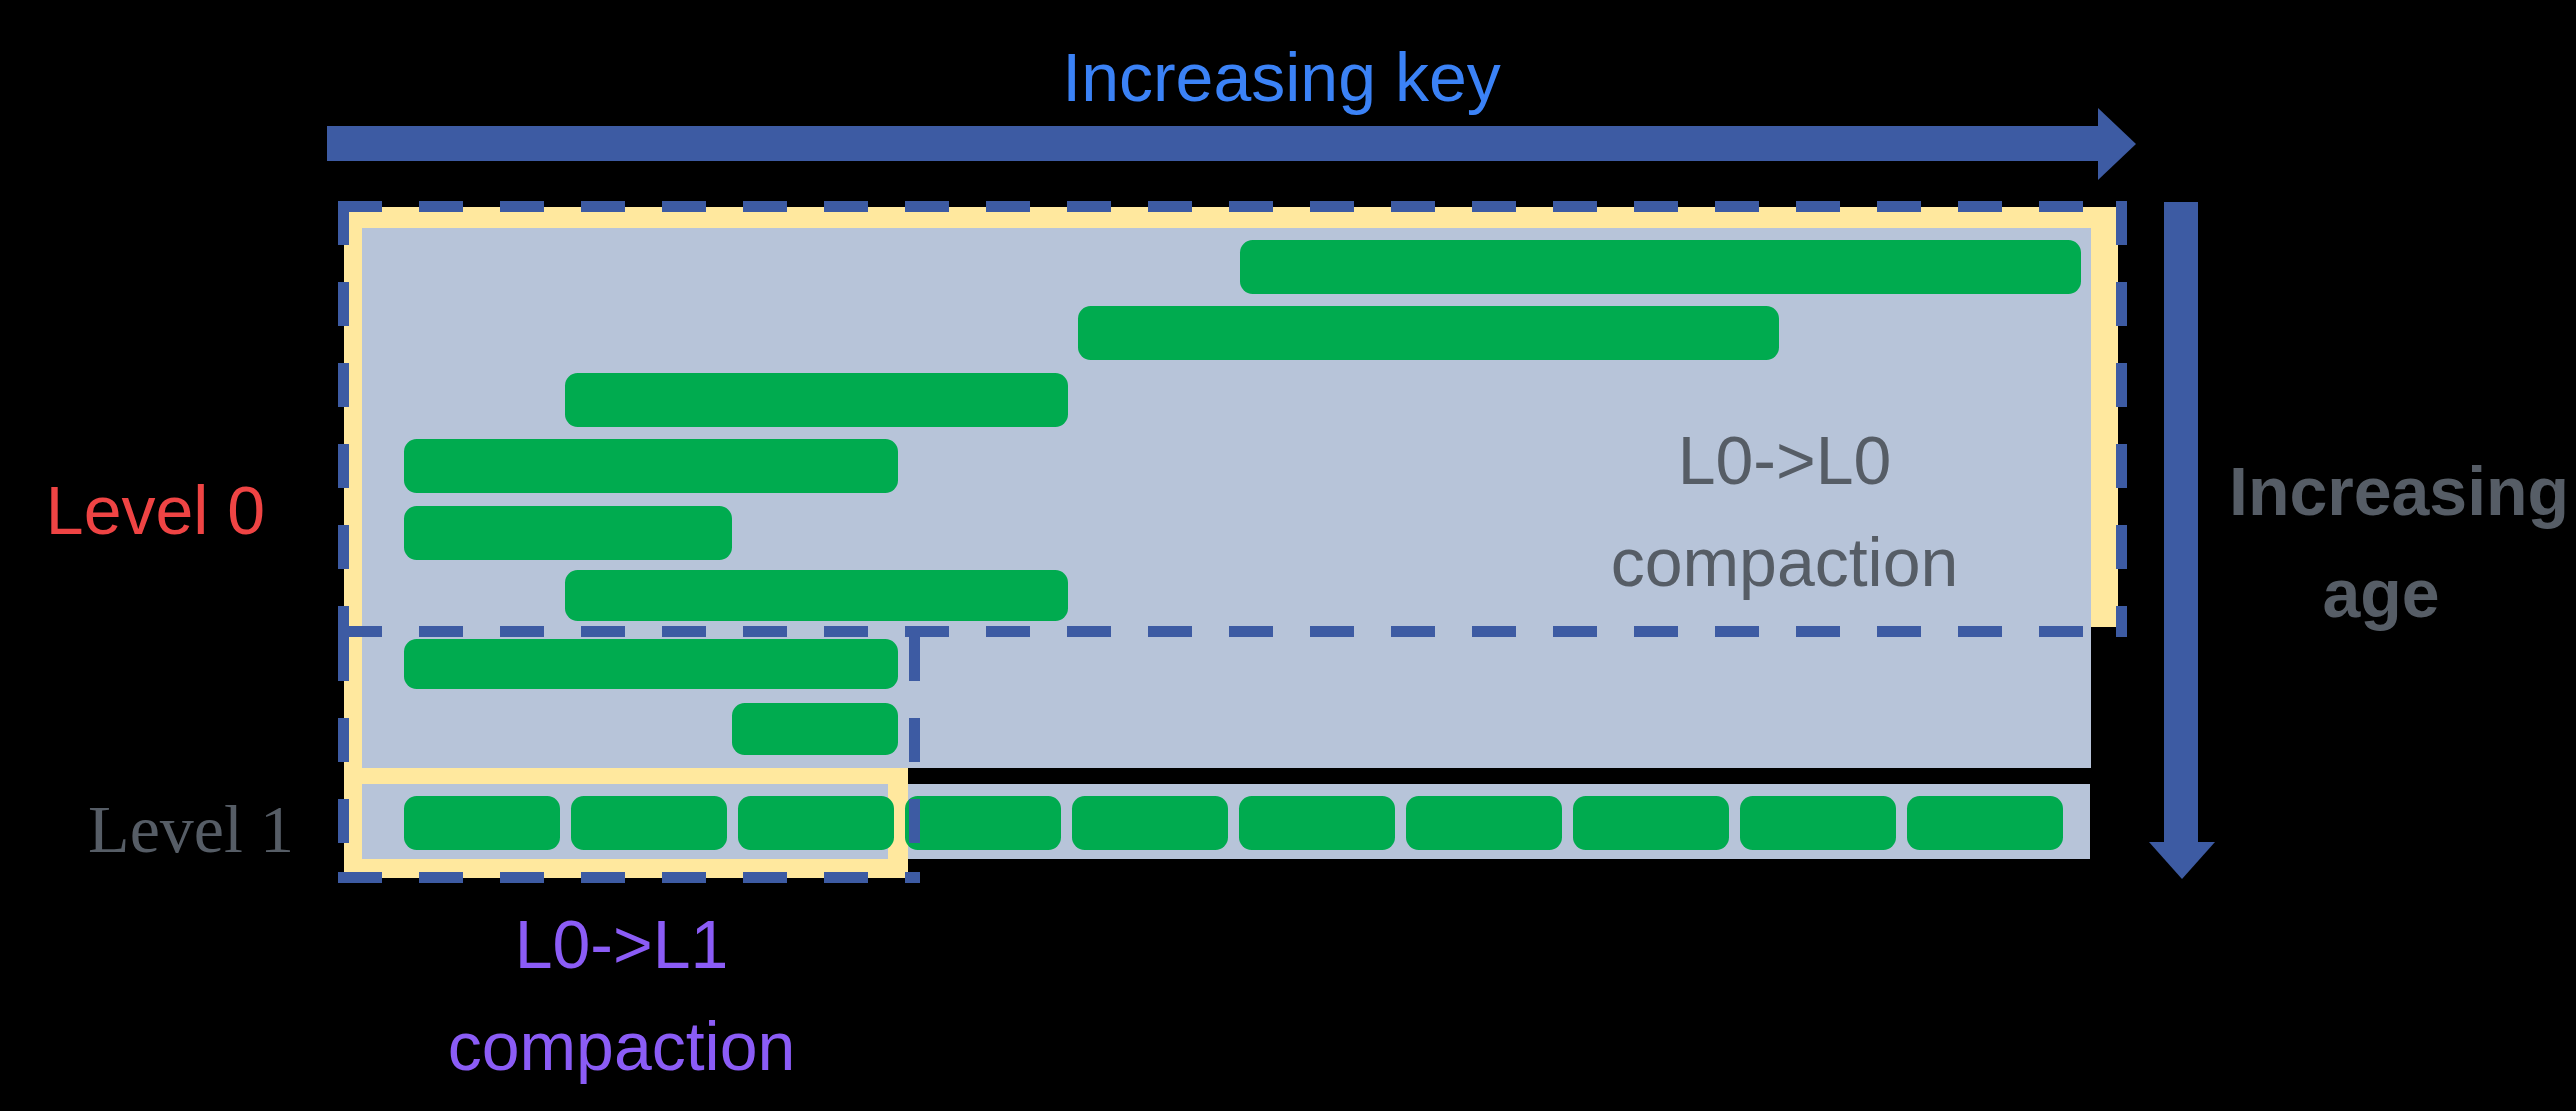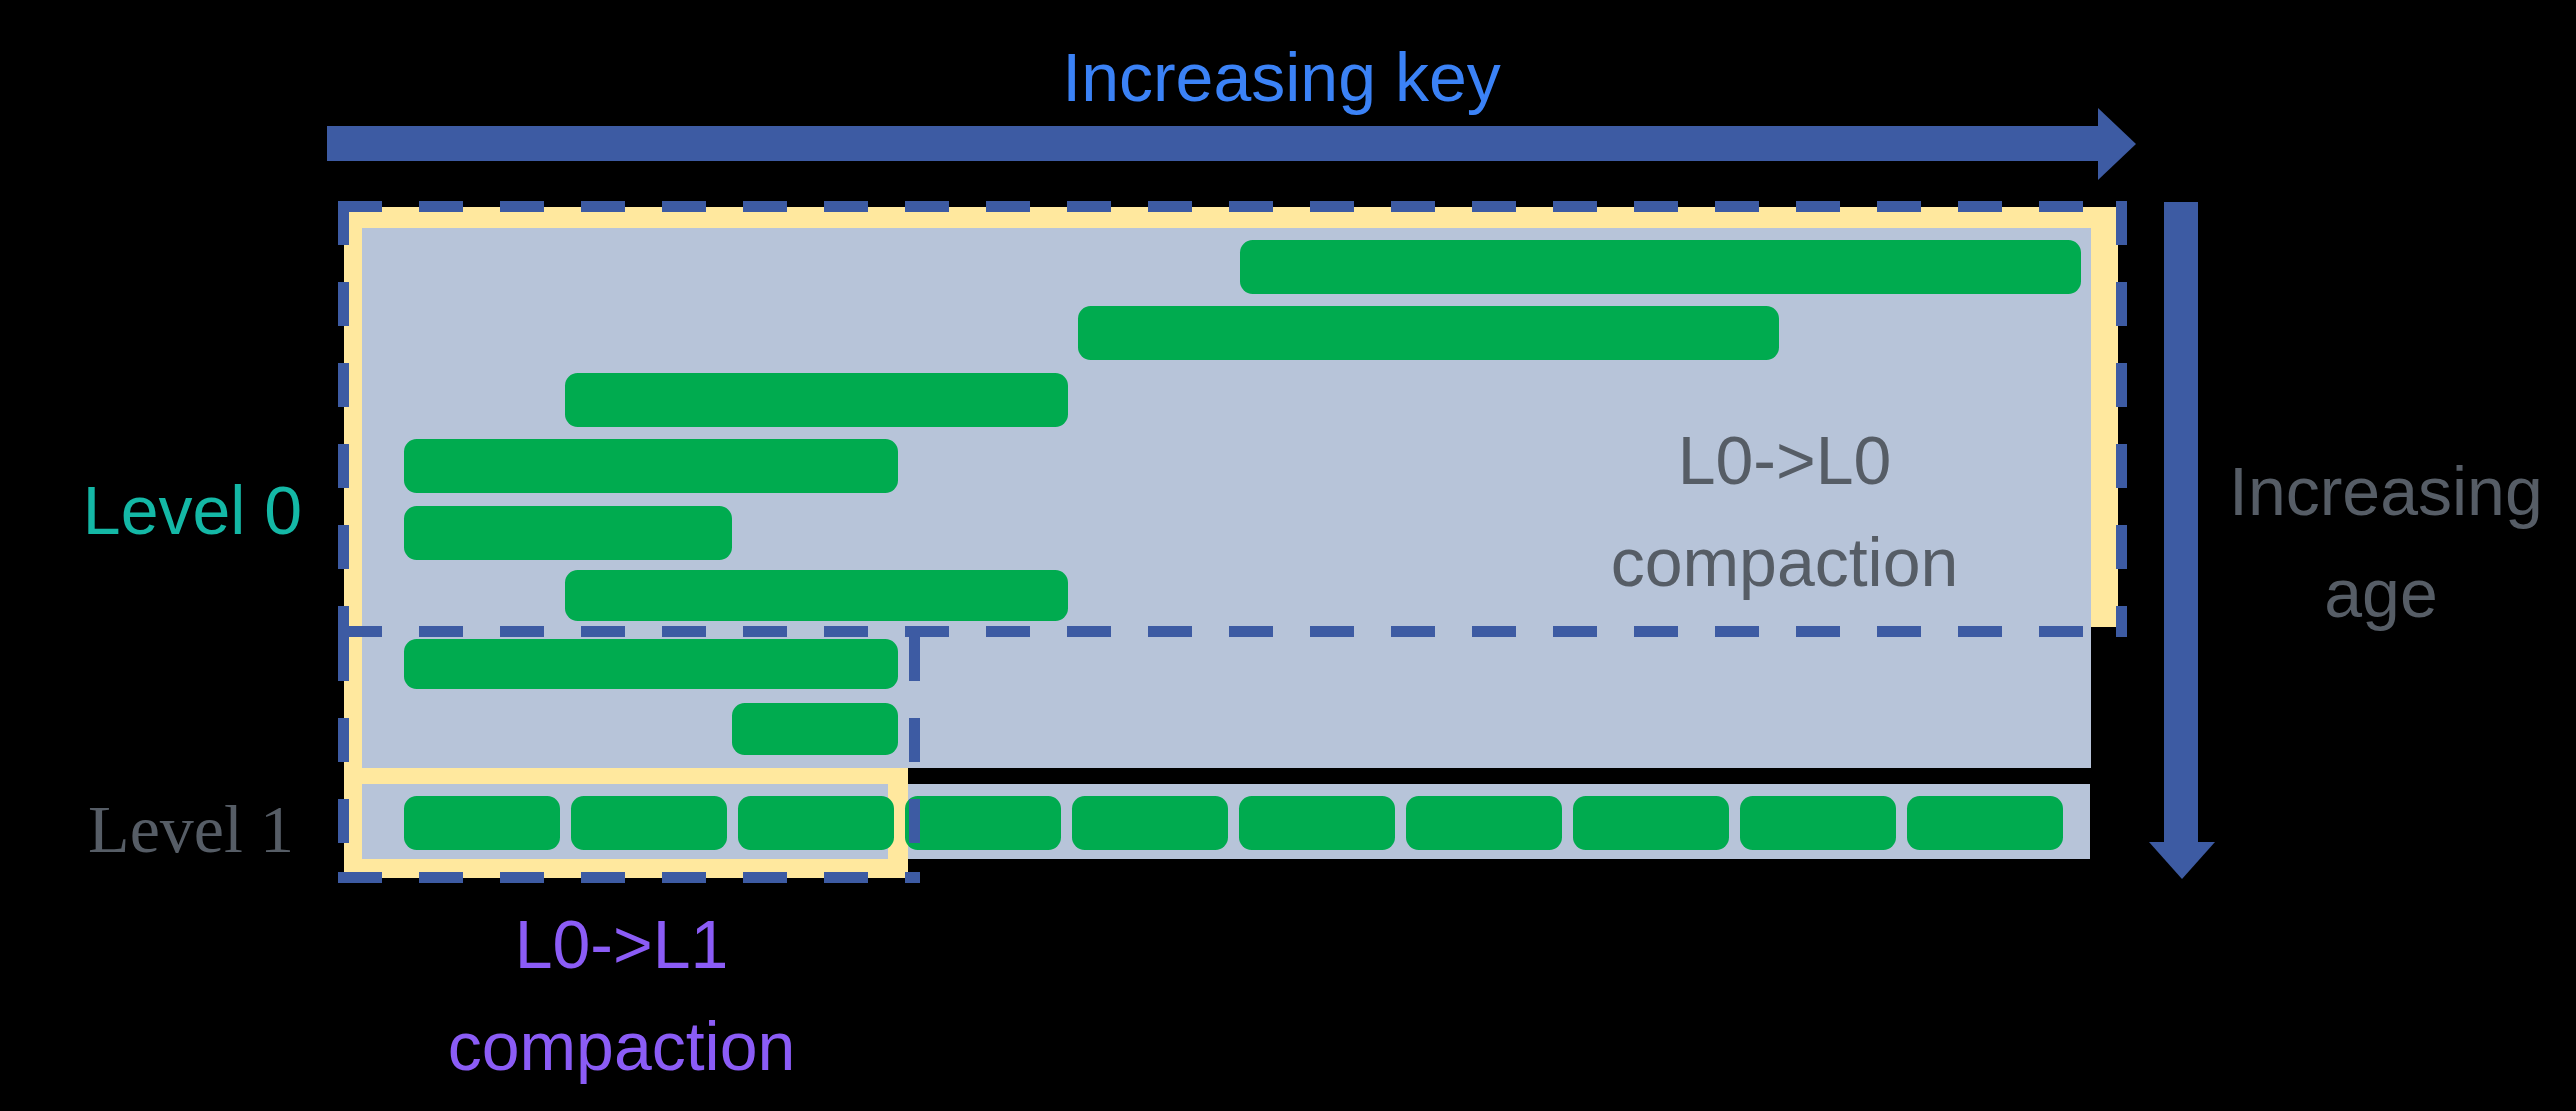--- a/index.html
+++ b/index.html
@@ -83,22 +83,22 @@
       <div class="dash-h" style="left: 338px; top: 872px; width: 582px; height: 11.3px; background: repeating-linear-gradient(90deg, rgb(61, 91, 163) 0px, rgb(61, 91, 163) 44px, transparent 44px, transparent 81px);"></div>
     </div>
 
   <div id="key-arrow-shaft" style="background: rgb(61, 91, 163);"></div>
   <div id="key-arrow-head" style="border-left-color: rgb(61, 91, 163);"></div>
 
   <div id="age-arrow-shaft" style="background: rgb(61, 91, 163);"></div>
   <div id="age-arrow-head" style="border-top-color: rgb(61, 91, 163);"></div>
 
   <div class="label" id="label-increasing-key" style="color: #3b82f6;">Increasing key</div>
-  <div class="label" id="label-level0" style="color: #14b8a6; padding-left: 37px;">Level 0</div>
+  <div class="label" id="label-level0" style="color: #ef4444;">Level 0</div>
   <div class="label" id="label-level1" style="color: rgb(86, 93, 102);">Level 1</div>
   <div class="label" id="label-l0l0" style="color: rgb(86, 93, 102);">L0-&gt;L0
 compaction</div>
   <div class="label" id="label-l0l1" style="color: #8b5cf6;">L0-&gt;L1
 compaction</div>
-  <div class="label" id="label-increasing-age" style="color: rgb(86, 93, 102);">Increasing
+  <div class="label" id="label-increasing-age" style="color: rgb(86, 93, 102); font-weight: bold;">Increasing
 age</div>
 </div>
 
 
 </body></html>

